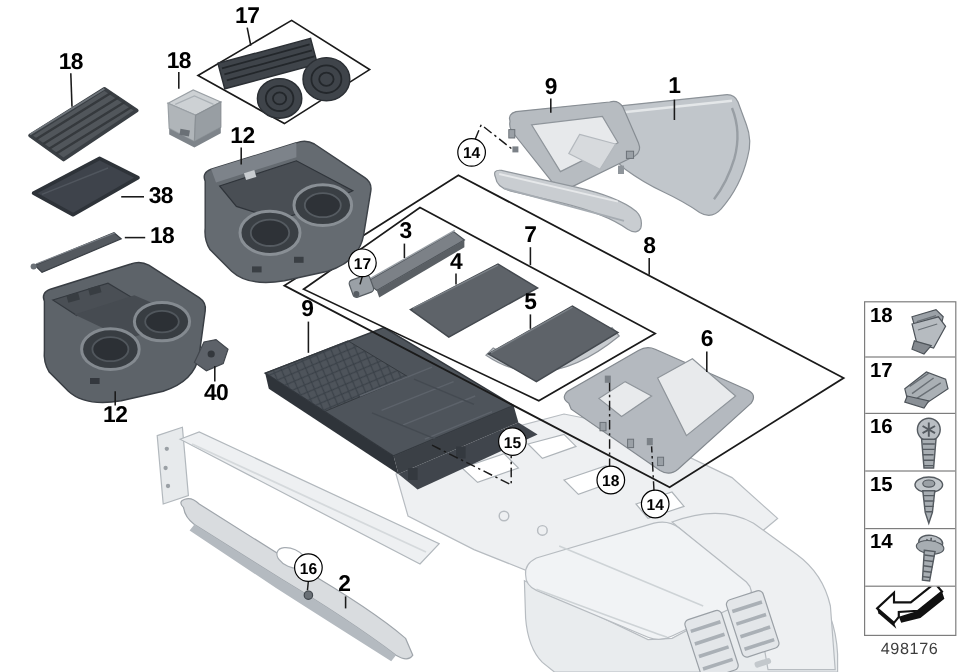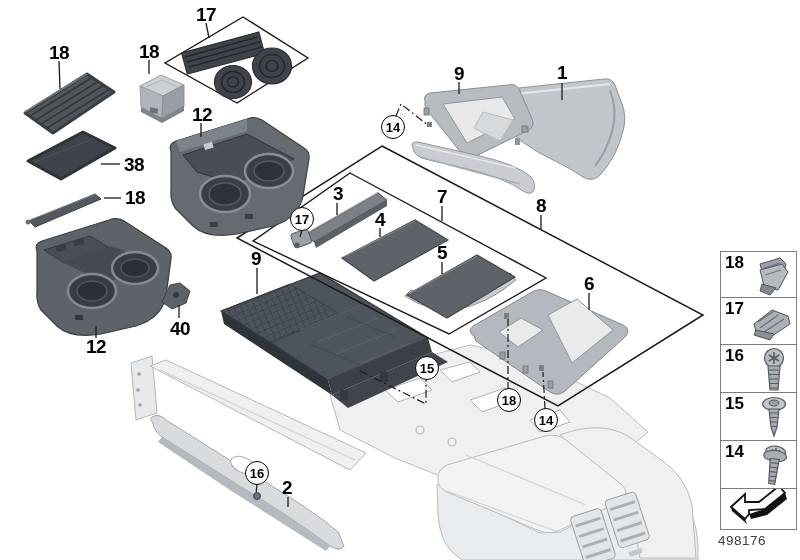--- a/index.html
+++ b/index.html
@@ -10,21 +10,21 @@
       color:#000;line-height:1;letter-spacing:-0.5px;white-space:nowrap;cursor:default;}
   .cc{position:absolute;transform:translate(-50%,-50%);width:22px;height:22px;border:1.8px solid #000;
       border-radius:50%;background:#fff;font-weight:bold;font-size:13px;color:#000;
       display:flex;align-items:center;justify-content:center;line-height:1;cursor:default;}
   .legend{position:absolute;left:720px;top:251px;width:77px;background:#fff;
           border:1px solid #7d7d7d;box-sizing:border-box;}
   .lrow{position:relative;border-bottom:1px solid #7d7d7d;box-sizing:border-box;}
   .lrow:last-child{border-bottom:none;}
   .lnum{position:absolute;top:2px;left:4px;font-weight:bold;font-size:17px;color:#000;line-height:1;}
   .licon{position:absolute;right:2px;top:2px;}
-  .docnum{position:absolute;left:718px;top:533px;width:80px;text-align:left;
+  .docnum{position:absolute;left:718px;top:533px;width:80px;text-align:center;
           font-size:13.5px;color:#3d3d3d;letter-spacing:0.5px;}
 </style>
 </head>
 <body>
 
 <div class="stage">
 
 <svg class="art" width="800" height="560" viewBox="0 0 800 560">
   <defs>
     <pattern id="quilt" width="9" height="9" patternUnits="userSpaceOnUse" patternTransform="rotate(22)">

